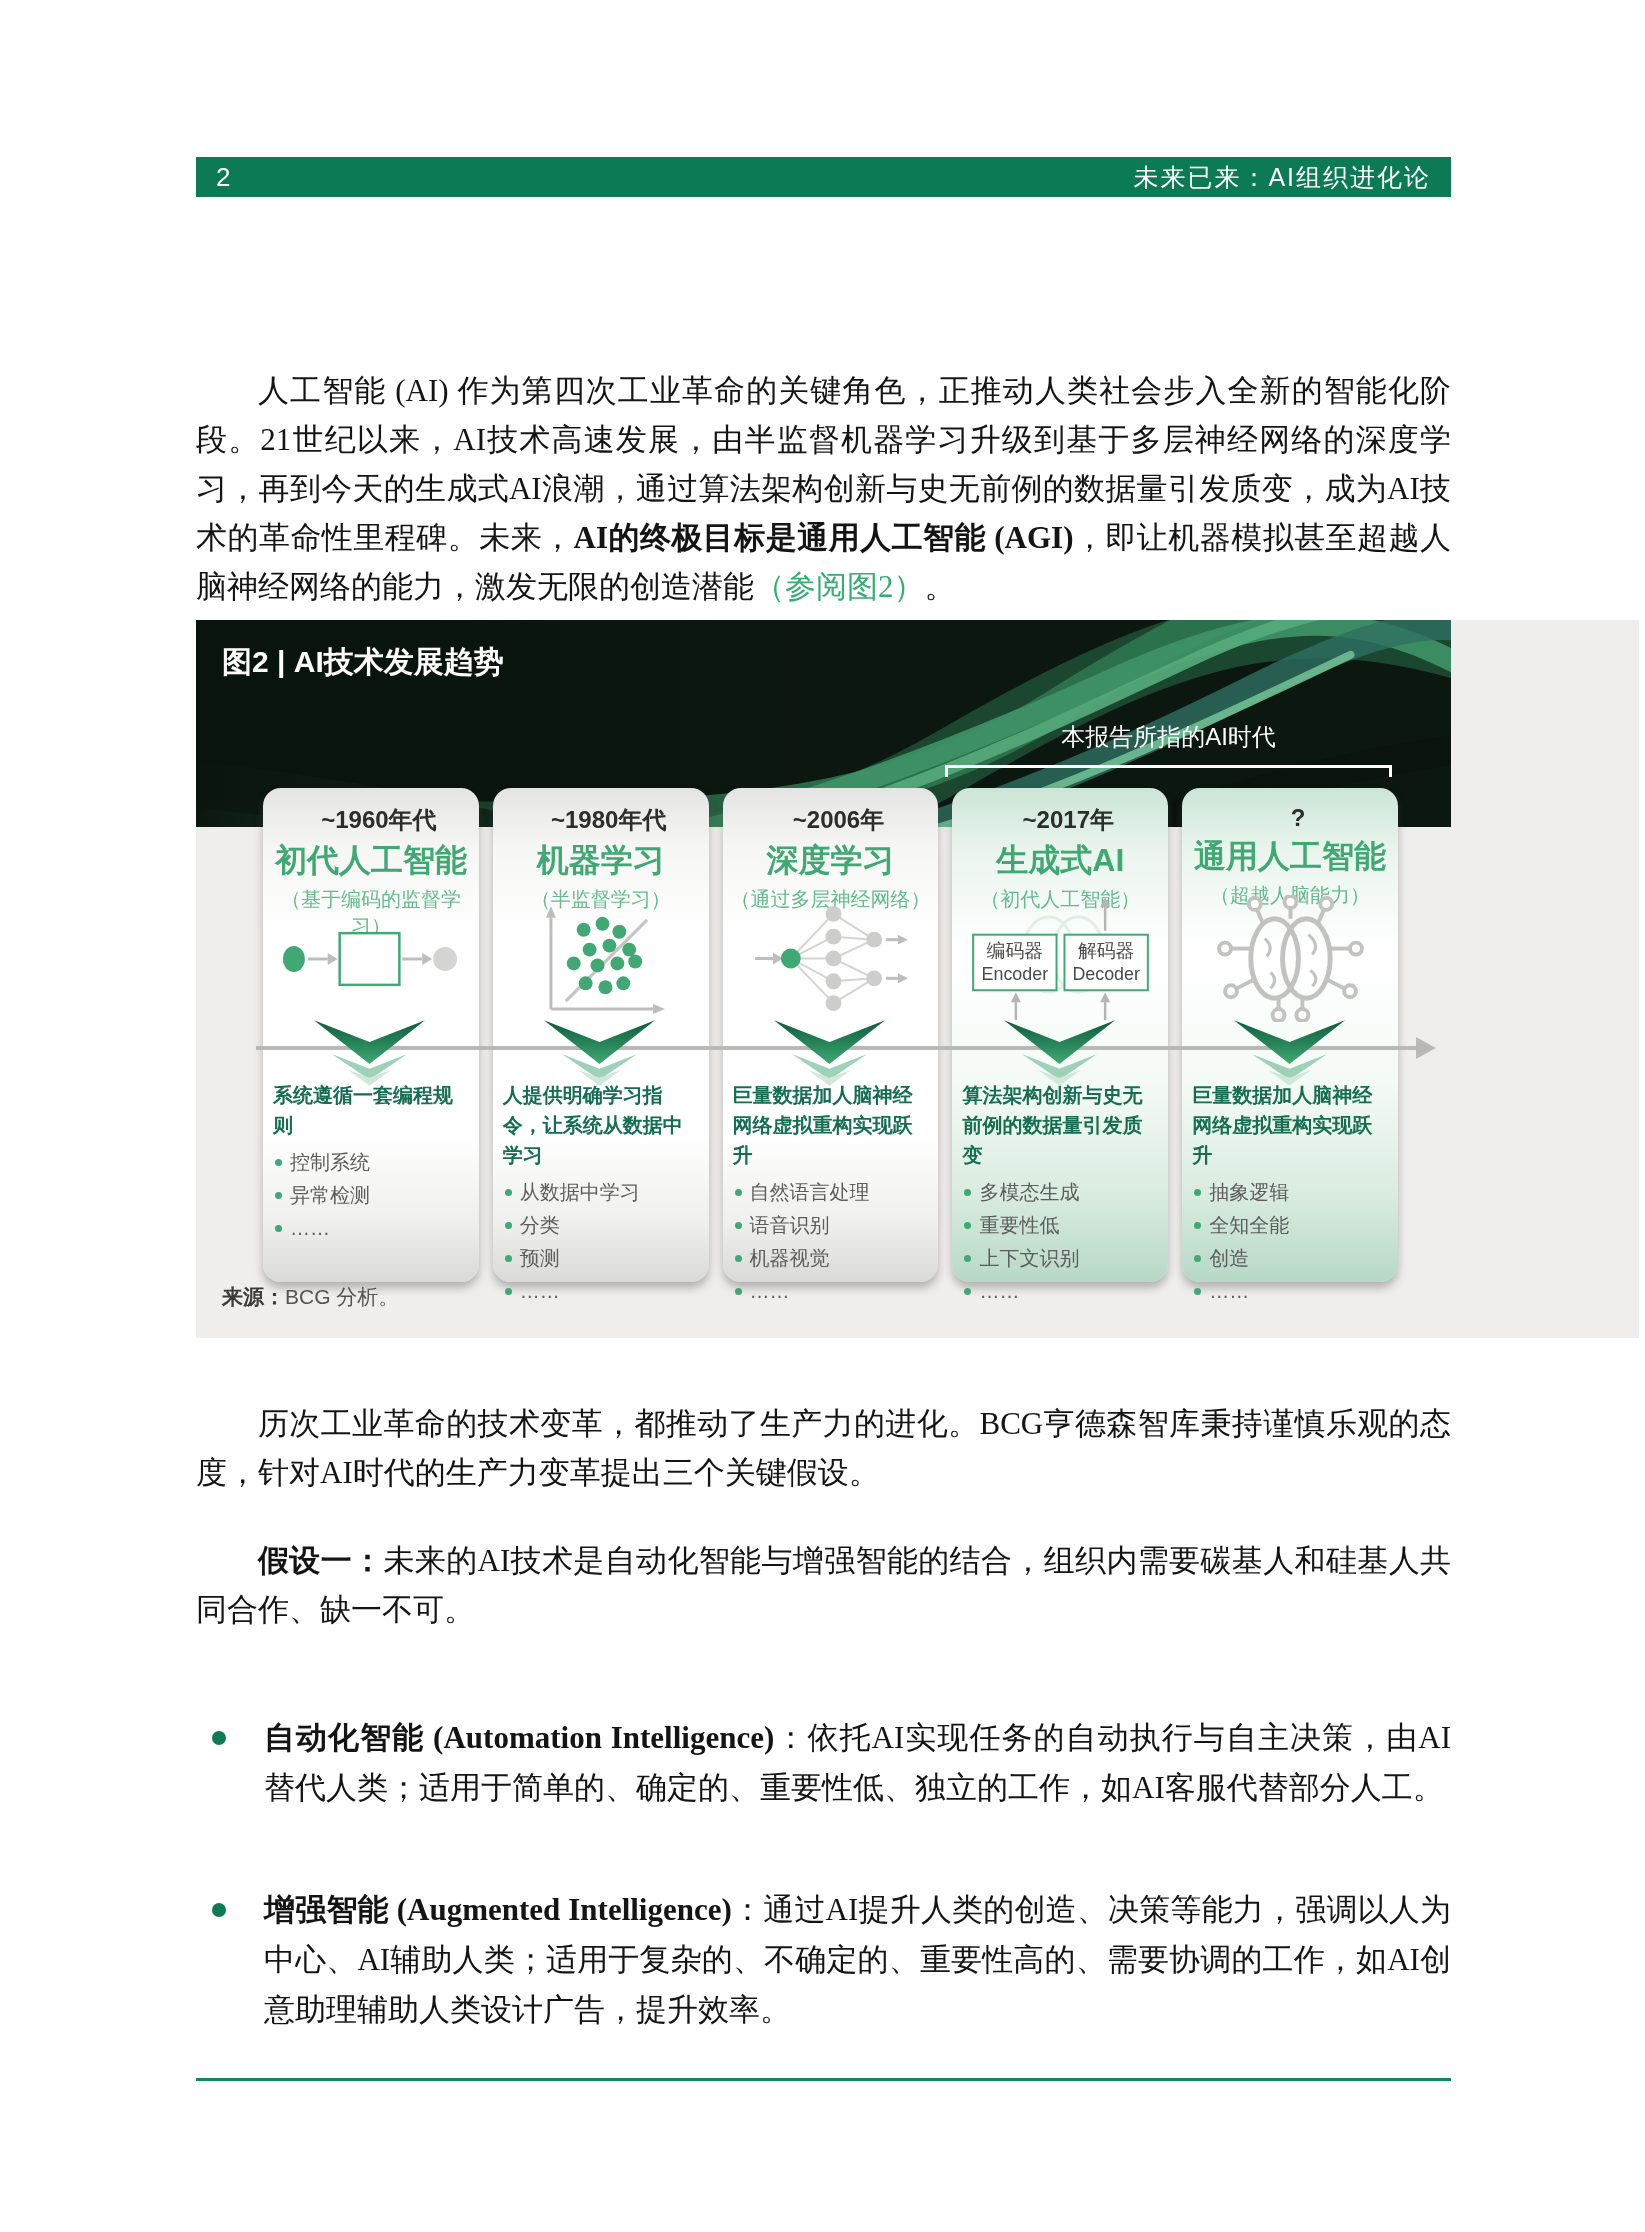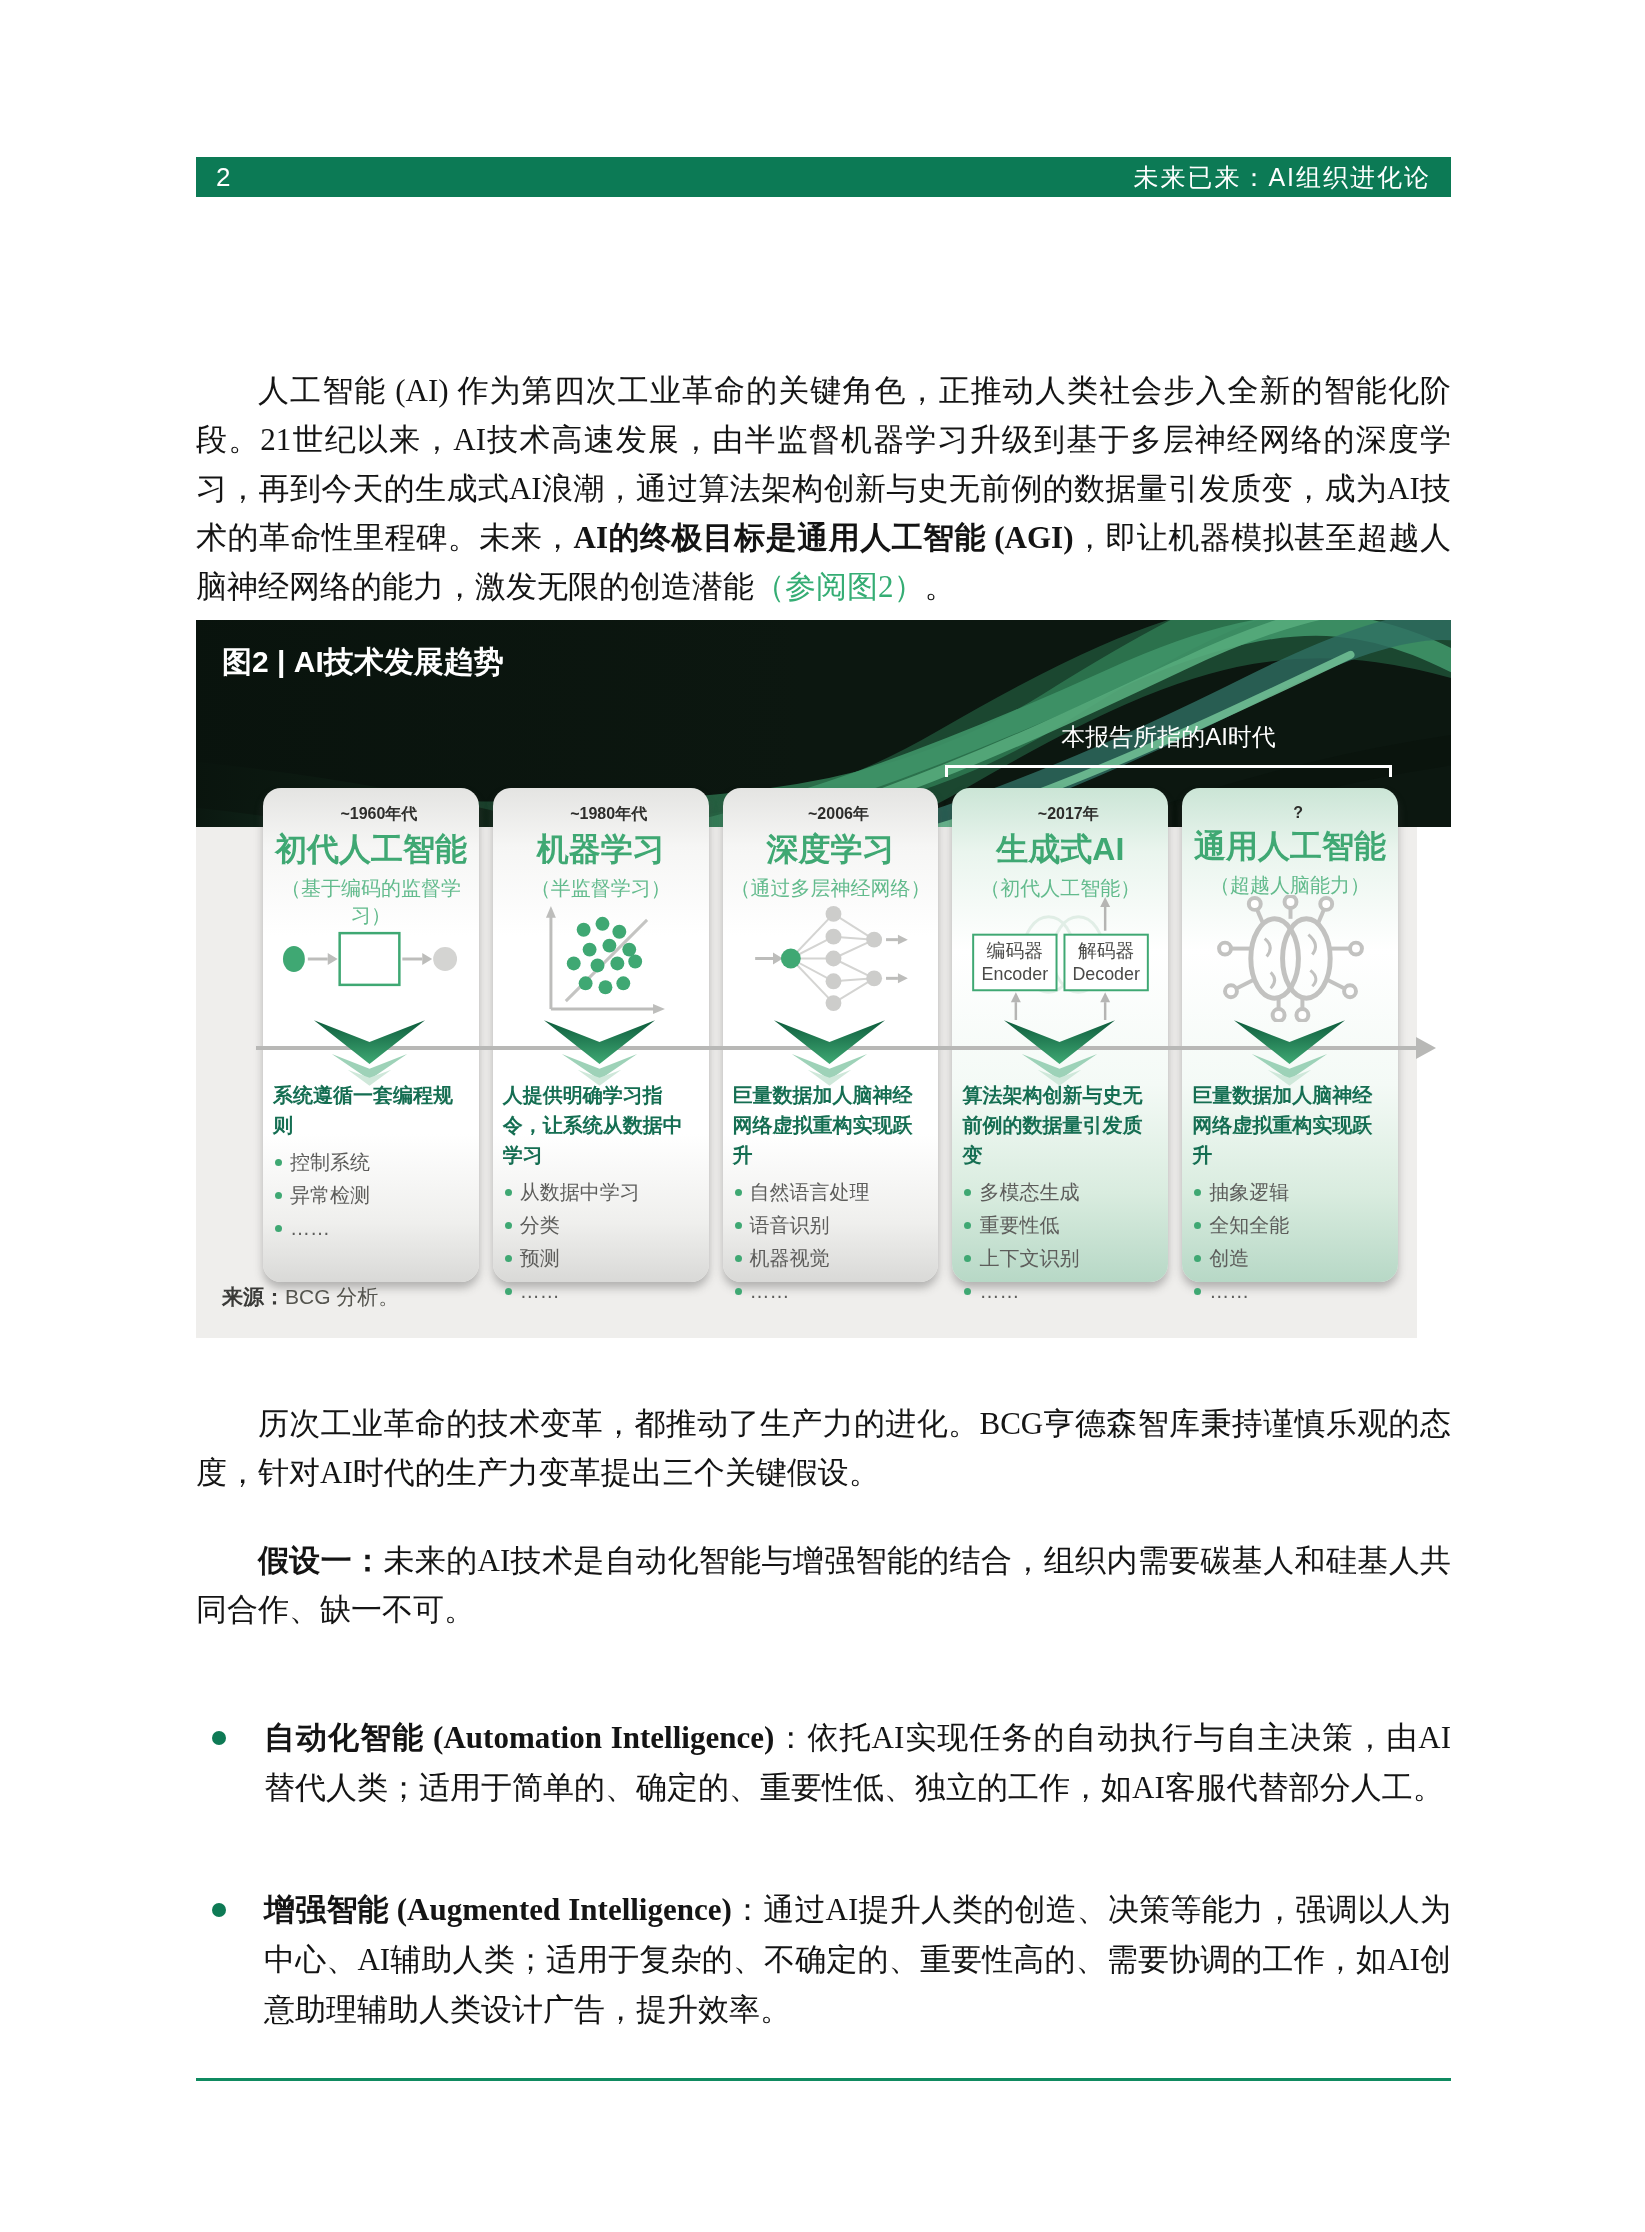--- a/index.html
+++ b/index.html
@@ -17,36 +17,36 @@
   
   .section-title{left:196px;top:255px;font-size:46px;font-weight:bold;color:#23784f;letter-spacing:1px;}
 
   
   .para{position:absolute;left:196px;width:1255px;font-size:31px;line-height:49px;color:#141414;
     text-align:justify;text-indent:62px;margin:0;}
   .b{font-weight:bold;}
   .link-green{color:#35ad74;}
 
   
-  .figure{left:196px;top:620px;width:1221px;height:718px;background:#efeeec;}
+  .figure{left:196px;top:620px;width:1443px;height:718px;background:#efeeec;}
   .hero{position:absolute;left:0;top:0;width:1255px;height:207px;overflow:hidden;background:#0c1710;}
   .fig-title{position:absolute;left:26px;top:22px;color:#ffffff;font-size:30px;font-weight:bold;
     font-family:"Liberation Sans",sans-serif;z-index:4;}
   .era-label{position:absolute;left:749px;top:101px;width:447px;text-align:center;color:#ffffff;
     font-size:24px;font-family:"Liberation Sans",sans-serif;z-index:4;}
   .bracket{position:absolute;left:749px;top:145px;width:447px;height:12px;box-sizing:border-box;
     border-top:3px solid #fff;border-left:3px solid #fff;border-right:3px solid #fff;z-index:4;}
 
   .cards-row{position:absolute;left:67px;top:168px;width:1135px;display:flex;gap:14px;z-index:1;}
   .card{position:relative;width:216px;height:494px;border-radius:18px;box-sizing:border-box;
     padding-top:16px;text-align:center;font-family:"Liberation Sans",sans-serif;
     box-shadow:0 6px 9px rgba(70,70,70,.35);
     background:linear-gradient(180deg,#e4e4e2 0%,#f6f6f5 12%,#ffffff 30%,#ffffff 70%,#efefed 88%,#d9d9d7 100%);}
   .card.highlight{background:linear-gradient(180deg,#cbe5d6 0%,#eaf5ee 13%,#ffffff 33%,#f4faf6 60%,#d9ecdf 82%,#b7d8c6 100%);}
-  .card-year{font-size:16px;font-weight:bold;color:#2d2d2b;padding-left:16px;}
+  .card-year{font-size:24px;font-weight:bold;color:#2d2d2b;padding-left:16px;}
   .card-name{font-size:32px;font-weight:bold;color:#3fa873;margin-top:3px;}
   .card-sub{font-size:20px;color:#63bb8d;margin-top:3px;}
   .icon-box{position:absolute;left:0;top:111px;width:100%;height:119px;
     display:flex;align-items:center;justify-content:center;}
   .card-bottom{position:absolute;left:10px;top:292px;width:199px;text-align:left;}
   .card-heading{font-size:20px;line-height:30px;font-weight:bold;color:#156e52;}
   .card-bullets{list-style:none;margin:6px 0 0 0;padding:0;}
   .card-bullets li{position:relative;font-size:20px;line-height:33px;color:#5d5d5b;padding-left:17px;}
   .card-bullets li::before{content:'';position:absolute;left:2px;top:13px;width:7px;height:7px;
     border-radius:50%;background:#3fa873;}

